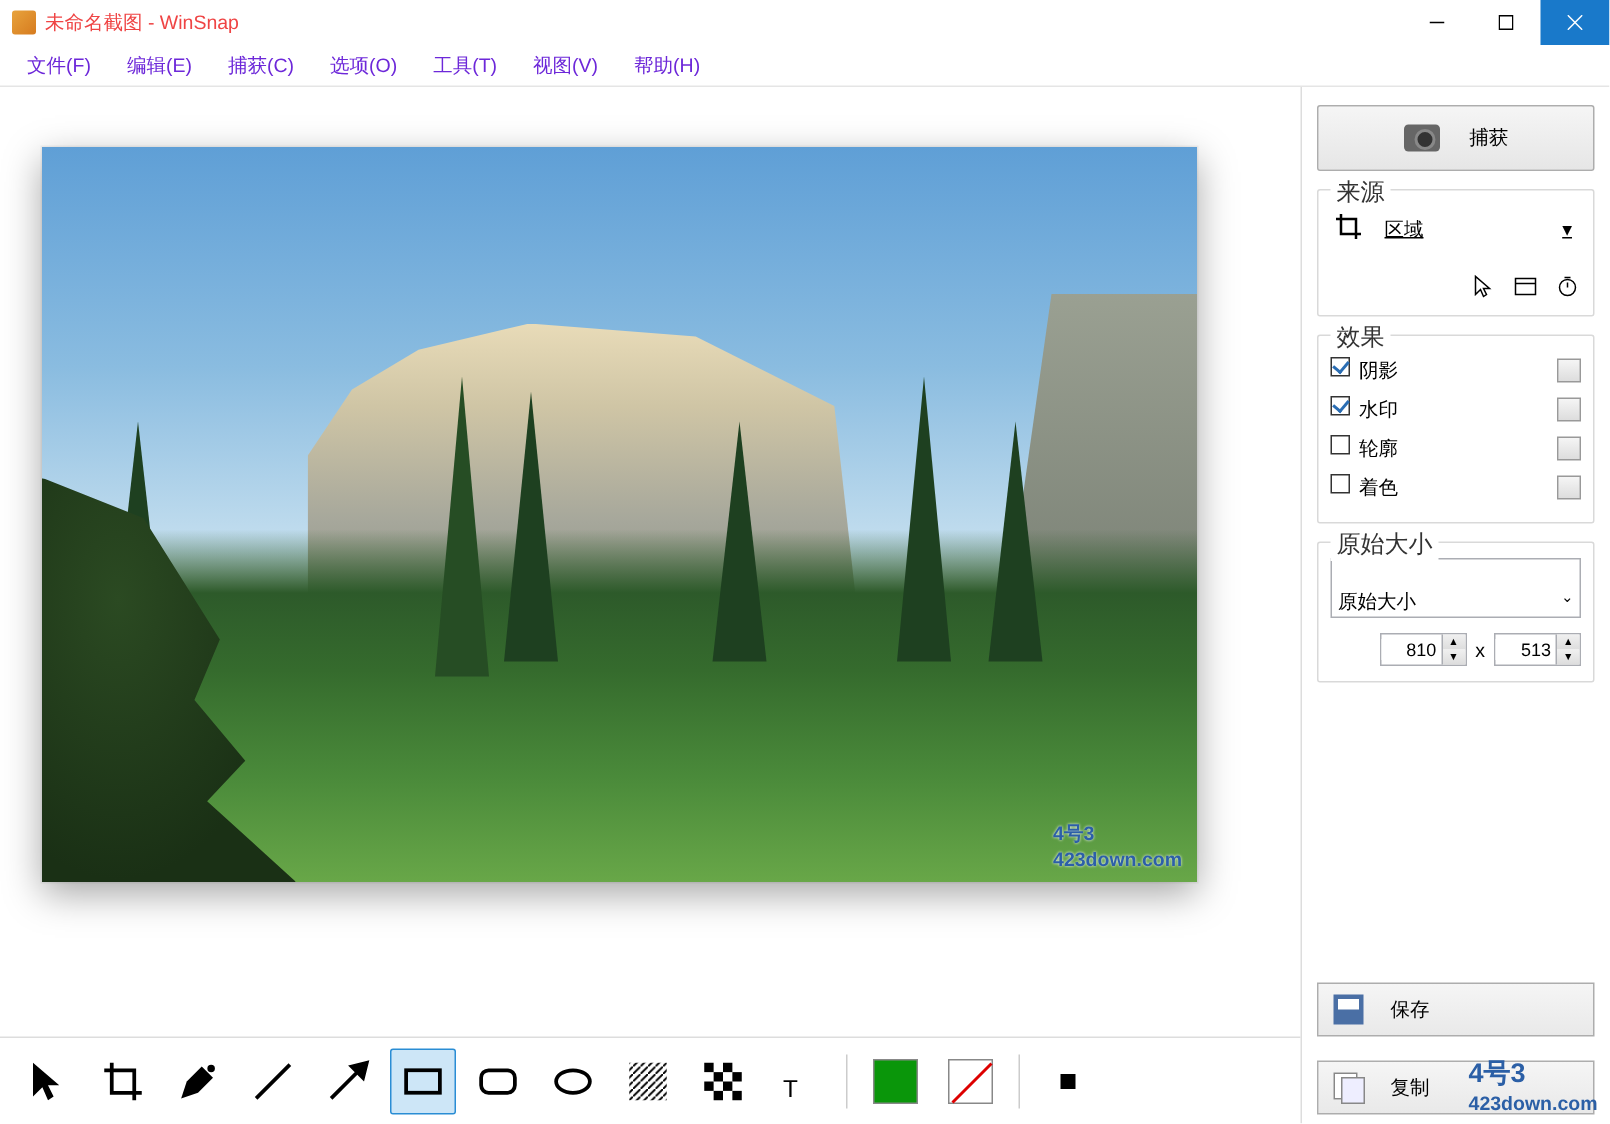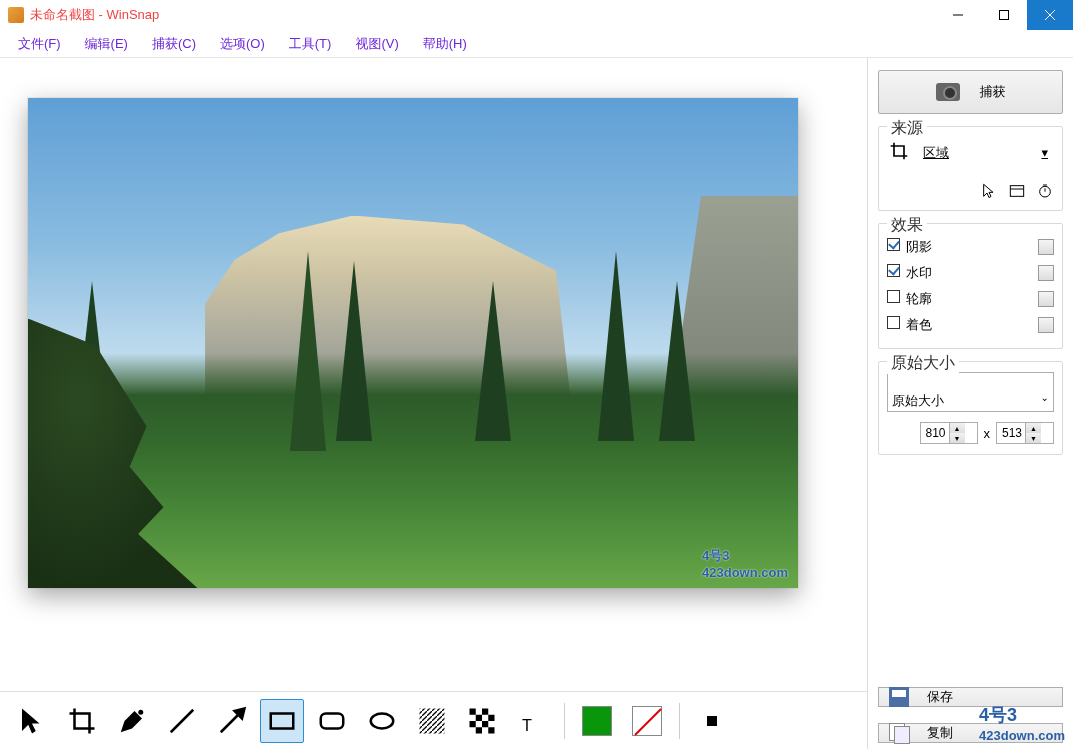--- a/index.html
+++ b/index.html
@@ -53,24 +53,24 @@
 .small-tools{display:flex;justify-content:flex-end;gap:10px;margin-top:14px;}
 .small-tools span{width:18px;height:18px;display:flex;align-items:center;justify-content:center;}
 .fx-row{display:flex;align-items:center;justify-content:space-between;padding:4px 0;}
 .fx-row label{display:flex;align-items:flex-start;gap:6px;}
 .cb{width:13px;height:13px;border:1px solid #333;display:inline-flex;align-items:center;justify-content:center;background:#fff;}
 .cb.checked::after{content:'';width:8px;height:5px;border-left:2px solid #2a6db3;border-bottom:2px solid #2a6db3;transform:rotate(-50deg);margin-top:-2px;}
 .opt-btn{width:16px;height:16px;background:linear-gradient(#f5f5f5,#ddd);border:1px solid #999;}
 .resize-sel{width:100%;height:24px;border:1px solid #abadb3;padding:19px 4px;background:#fff;display:flex;align-items:flex-start;justify-content:space-between;}
 .size-row{display:flex;align-items:center;gap:6px;margin-top:10px;justify-content:flex-end;}
 .spin{width:58px;height:22px;border:1px solid #abadb3;display:flex;align-items:center;background:#fff;}
-.spin input{border:none;width:28px;text-align:right;padding-right:3px;outline:none;font-size:12px;}
+.spin input{border:none;width:40px;text-align:right;padding-right:3px;outline:none;font-size:12px;}
 .spin .arrows{width:16px;height:100%;border-left:1px solid #abadb3;display:flex;flex-direction:column;}
 .spin .arrows span{flex:1;display:flex;align-items:center;justify-content:center;font-size:7px;background:linear-gradient(#f0f0f0,#ddd);}
-.action-btn{height:20px;border:1px solid #adadad;background:linear-gradient(#f5f5f5,#e9e9e9);display:flex;align-items:center;gap:18px;padding-left:10px;margin-top:4px;}
+.action-btn{height:36px;border:1px solid #adadad;background:linear-gradient(#f5f5f5,#e9e9e9);display:flex;align-items:center;gap:18px;padding-left:10px;margin-top:4px;}
 .save-icon{width:20px;height:20px;background:#4a6fa5;position:relative;}
 .save-icon::after{content:'';position:absolute;top:3px;left:3px;right:3px;height:7px;background:#fff;}
 .copy-icon{width:20px;height:20px;position:relative;}
 .copy-icon::before{content:'';position:absolute;width:14px;height:16px;border:1px solid #888;background:#fff;left:0;top:0;}
 .copy-icon::after{content:'';position:absolute;width:14px;height:16px;border:1px solid #888;background:#eef;left:5px;top:3px;}
 .footer-wm{position:absolute;right:8px;bottom:6px;font-size:14px;font-weight:bold;color:#2b5fa6;}
 .footer-wm .big{font-size:18px;}
 </style>
 </head>
 <body>

